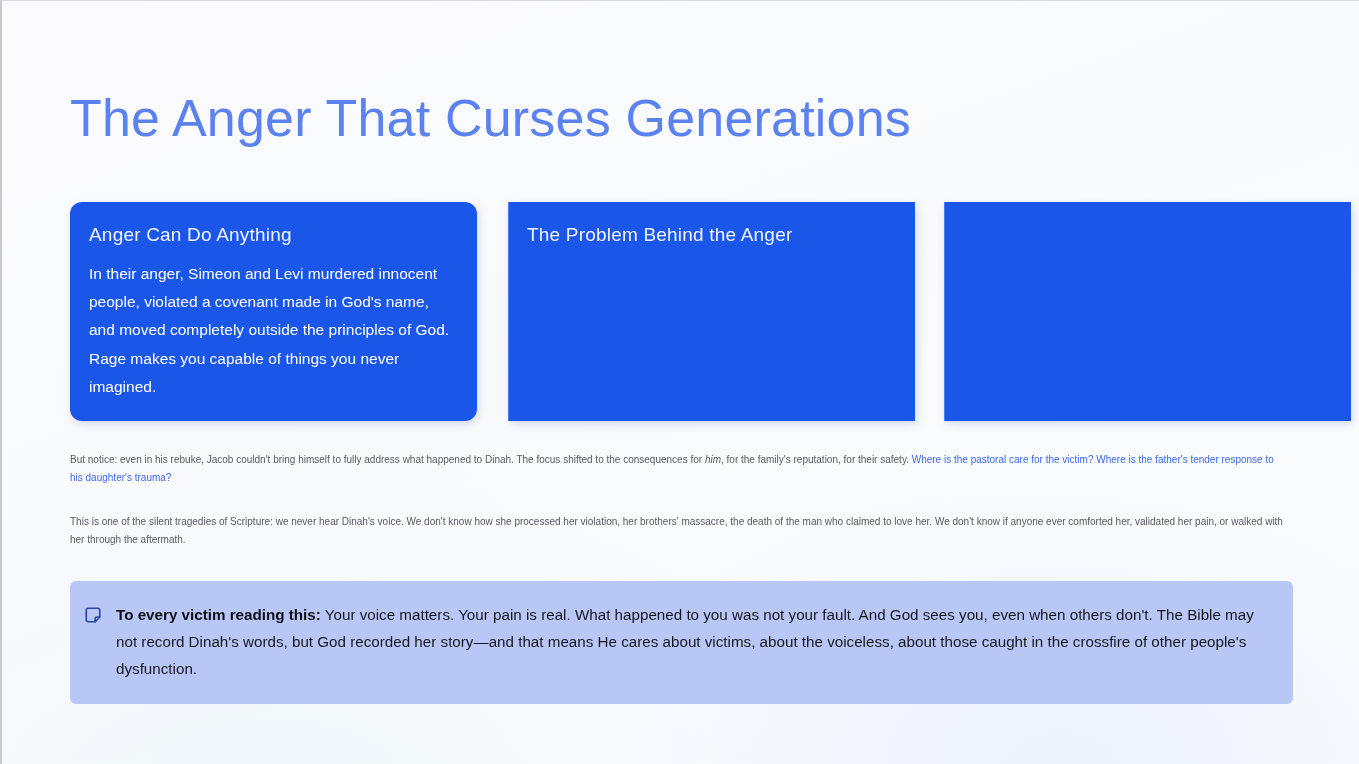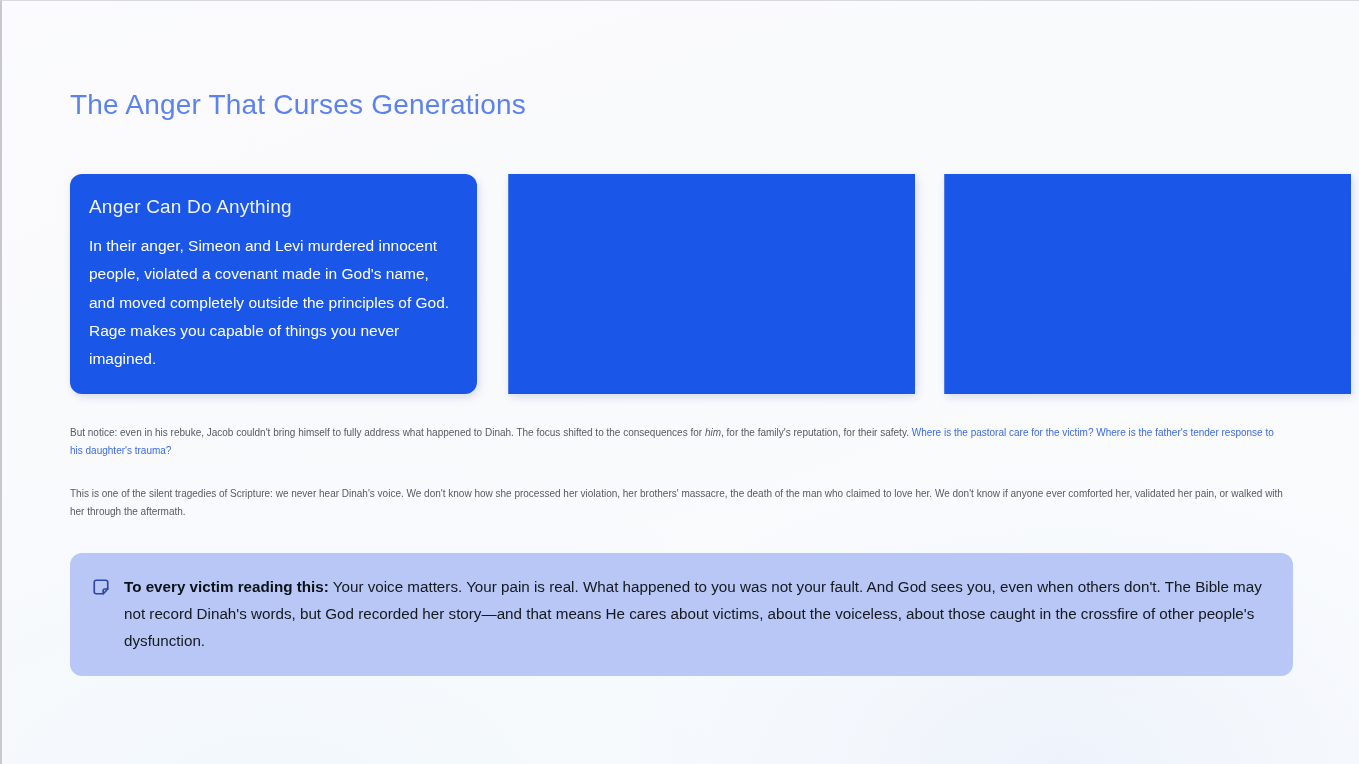--- a/index.html
+++ b/index.html
@@ -20,21 +20,21 @@
     border-top: 1px solid #d9d9de;
     position: relative;
   }
 
   .page {
     padding: 0 68px;
   }
 
   
   .page-title {
-    font-size: 28px;
+    font-size: 52px;
     font-weight: 400;
     letter-spacing: 0.2px;
     color: #5b82ef;
     margin-top: 88px;
     margin-bottom: 0;
     line-height: 1.15;
   }
 
   
   .cards {
@@ -96,22 +96,22 @@
 
   .accent-text {
     color: #3d6ae8;
   }
 
   
   .callout {
     margin-top: 32px;
     width: 1223px;
     background: #b8c7f5;
-    border-radius: 12px;
-    padding: 20px 26px 22px 22px;
+    border-radius: 6px;
+    padding: 20px 26px 22px 14px;
     display: flex;
     gap: 14px;
     align-items: flex-start;
   }
 
   .callout-icon {
     flex: 0 0 auto;
     margin-top: 5px;
     width: 18px;
     height: 18px;
@@ -137,20 +137,21 @@
   <h1 class="page-title">The Anger That Curses Generations</h1>
 
   <div class="cards">
 
     <div class="card card-1">
       <div class="card-title">Anger Can Do Anything</div>
       <div class="card-body">In their anger, Simeon and Levi murdered innocent people, violated a covenant made in God's name, and moved completely outside the principles of God. Rage makes you capable of things you never imagined.</div>
     </div>
 
     <div class="card card-2">
+      <div class="card-title">The Problem Behind the Anger</div>
     </div>
 
     <div class="card card-3">
     </div>
 
   </div>
 
   <p class="para first">
     <span>But notice: even in his rebuke, Jacob couldn't bring himself to fully address what happened to Dinah. The focus shifted to the consequences for </span><em>him</em><span>, for the family's reputation, for their safety. </span><span class="accent-text">Where is the pastoral care for the victim? Where is the father's tender response to his daughter's trauma?</span>
   </p>

